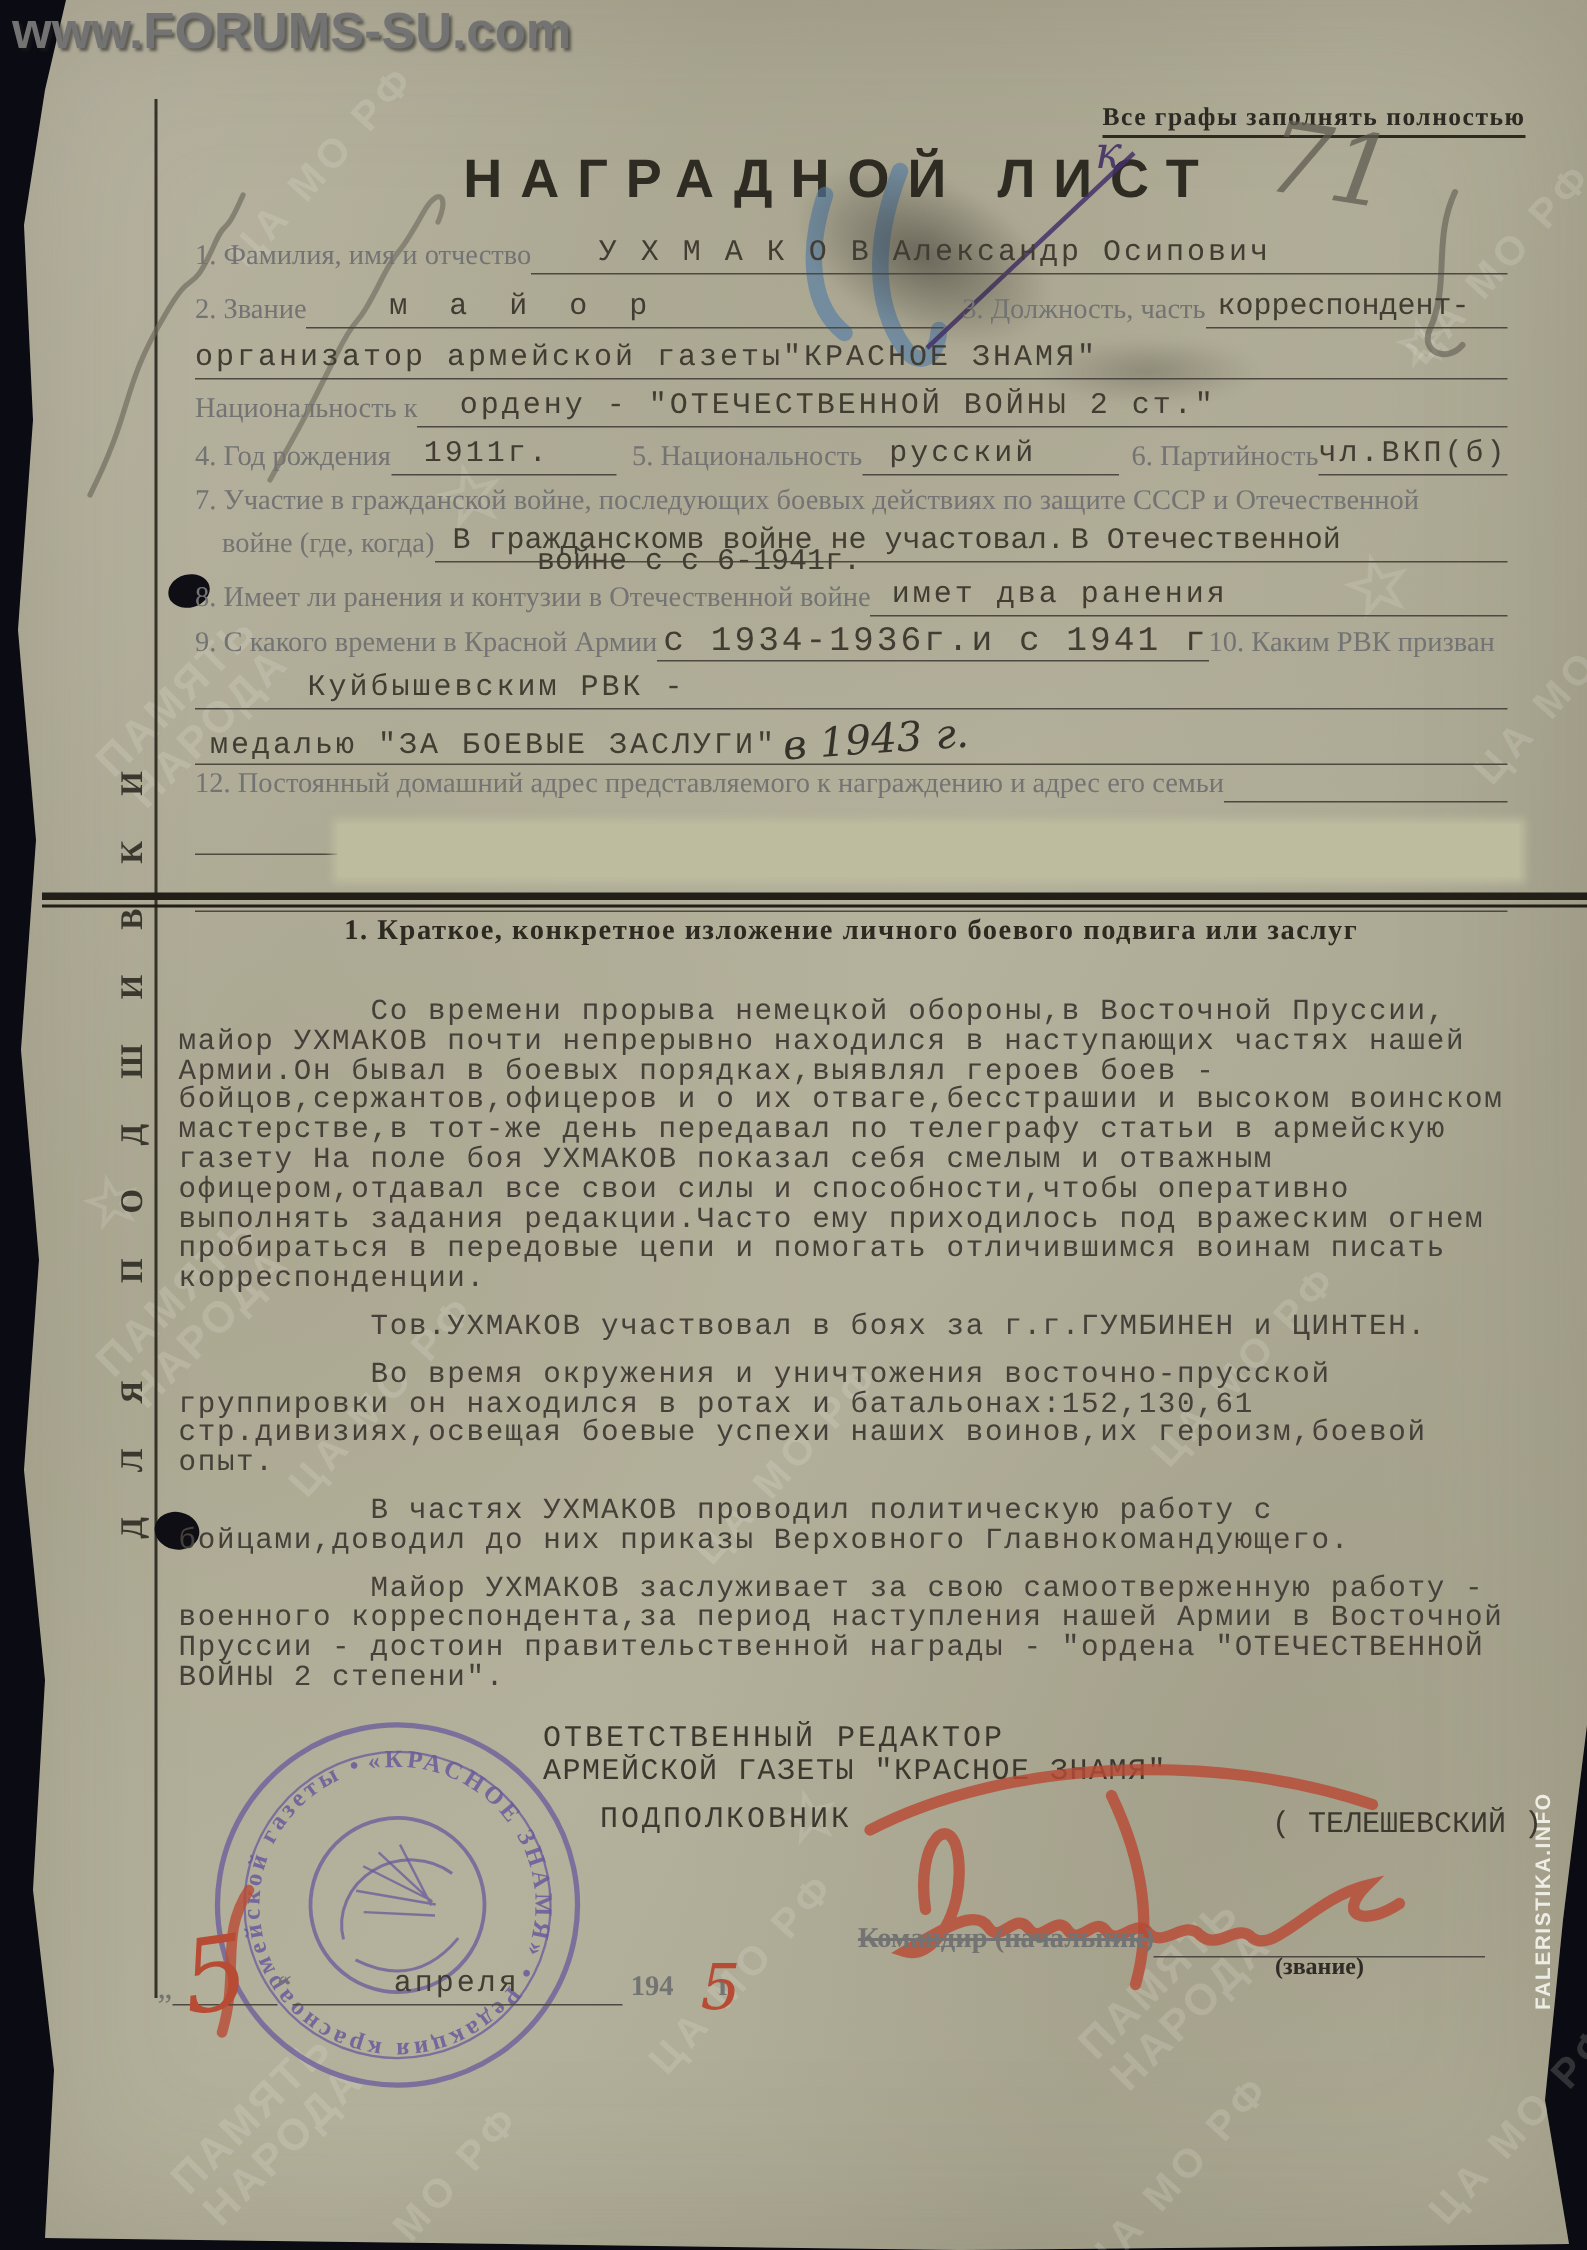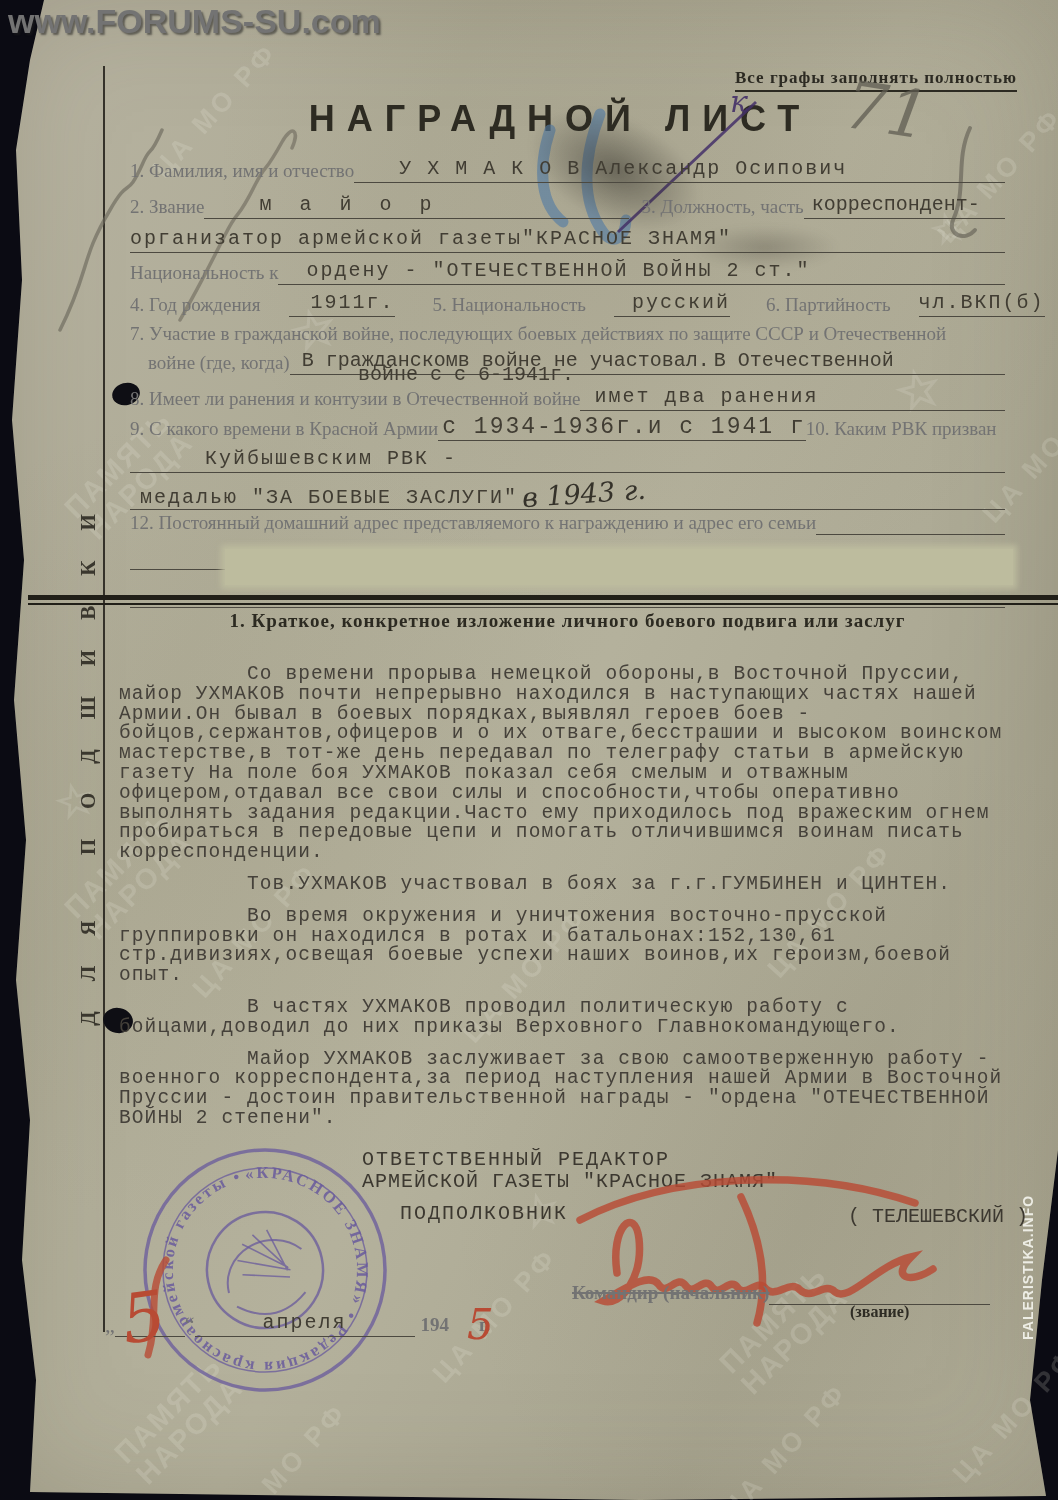--- a/index.html
+++ b/index.html
@@ -150,21 +150,21 @@
 
 <div class="row" style="top:228px;">
   <span class="fill"><span class="typed ls2">организатор армейской газеты"КРАСНОЕ ЗНАМЯ"</span></span>
 </div>
 
 <div class="row" style="top:260px;">
   <span class="lbl">Национальность к</span>
   <span class="fill" style="padding-left:28px;"><span class="typed ls2">ордену - "ОТЕЧЕСТВЕННОЙ ВОЙНЫ 2 ст."</span></span>
 </div>
 
-<div class="row" style="top:292px;gap:28px;">
+<div class="row" style="top:292px;">
   <span class="lbl">4.  Год рождения</span>
   <span class="seg" style="width:130px;padding-left:22px;"><span class="typed ls2">1911г.</span></span>
   <span class="lbl" style="padding-left:10px;">5. Национальность</span>
   <span class="seg" style="width:155px;padding-left:18px;"><span class="typed ls2">русский</span></span>
   <span class="lbl" style="padding-left:8px;">6. Партийность</span>
   <span class="fill"><span class="typed ls2">чл.ВКП(б)</span></span>
 </div>
 
 <div class="row" style="top:322px;">
   <span class="lbl">7.  Участие в гражданской войне, последующих боевых действиях по защите СССР и Отечественной</span>

